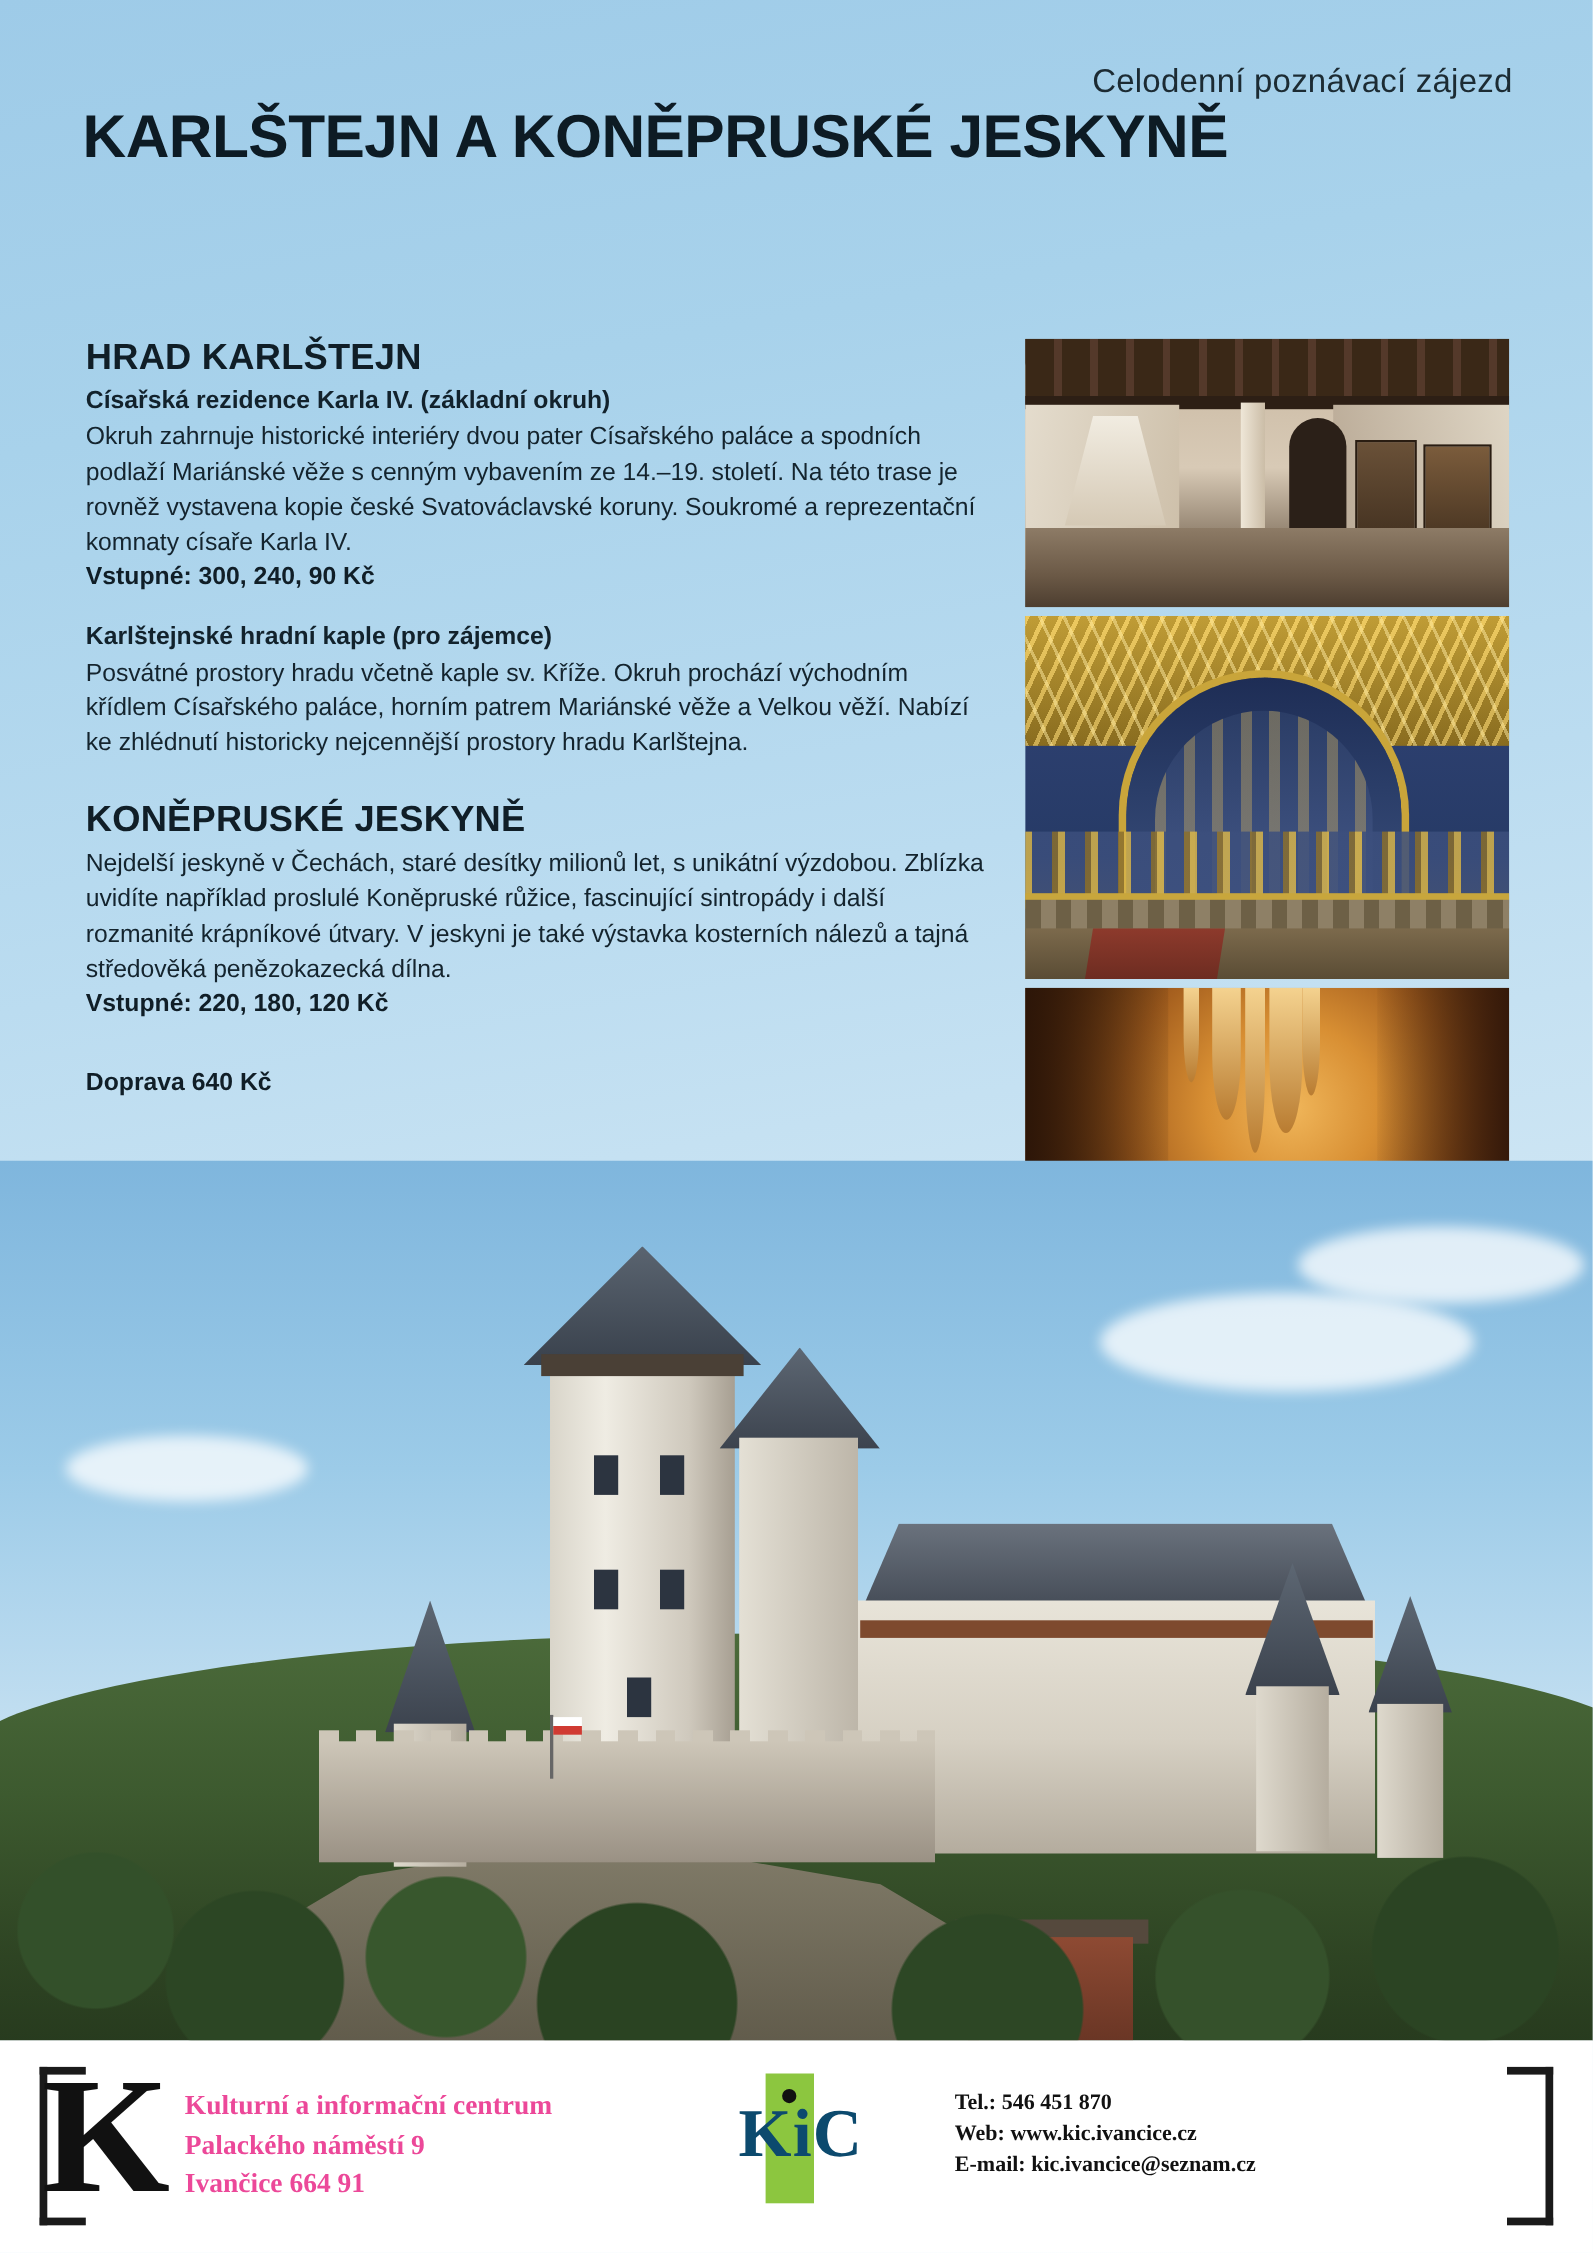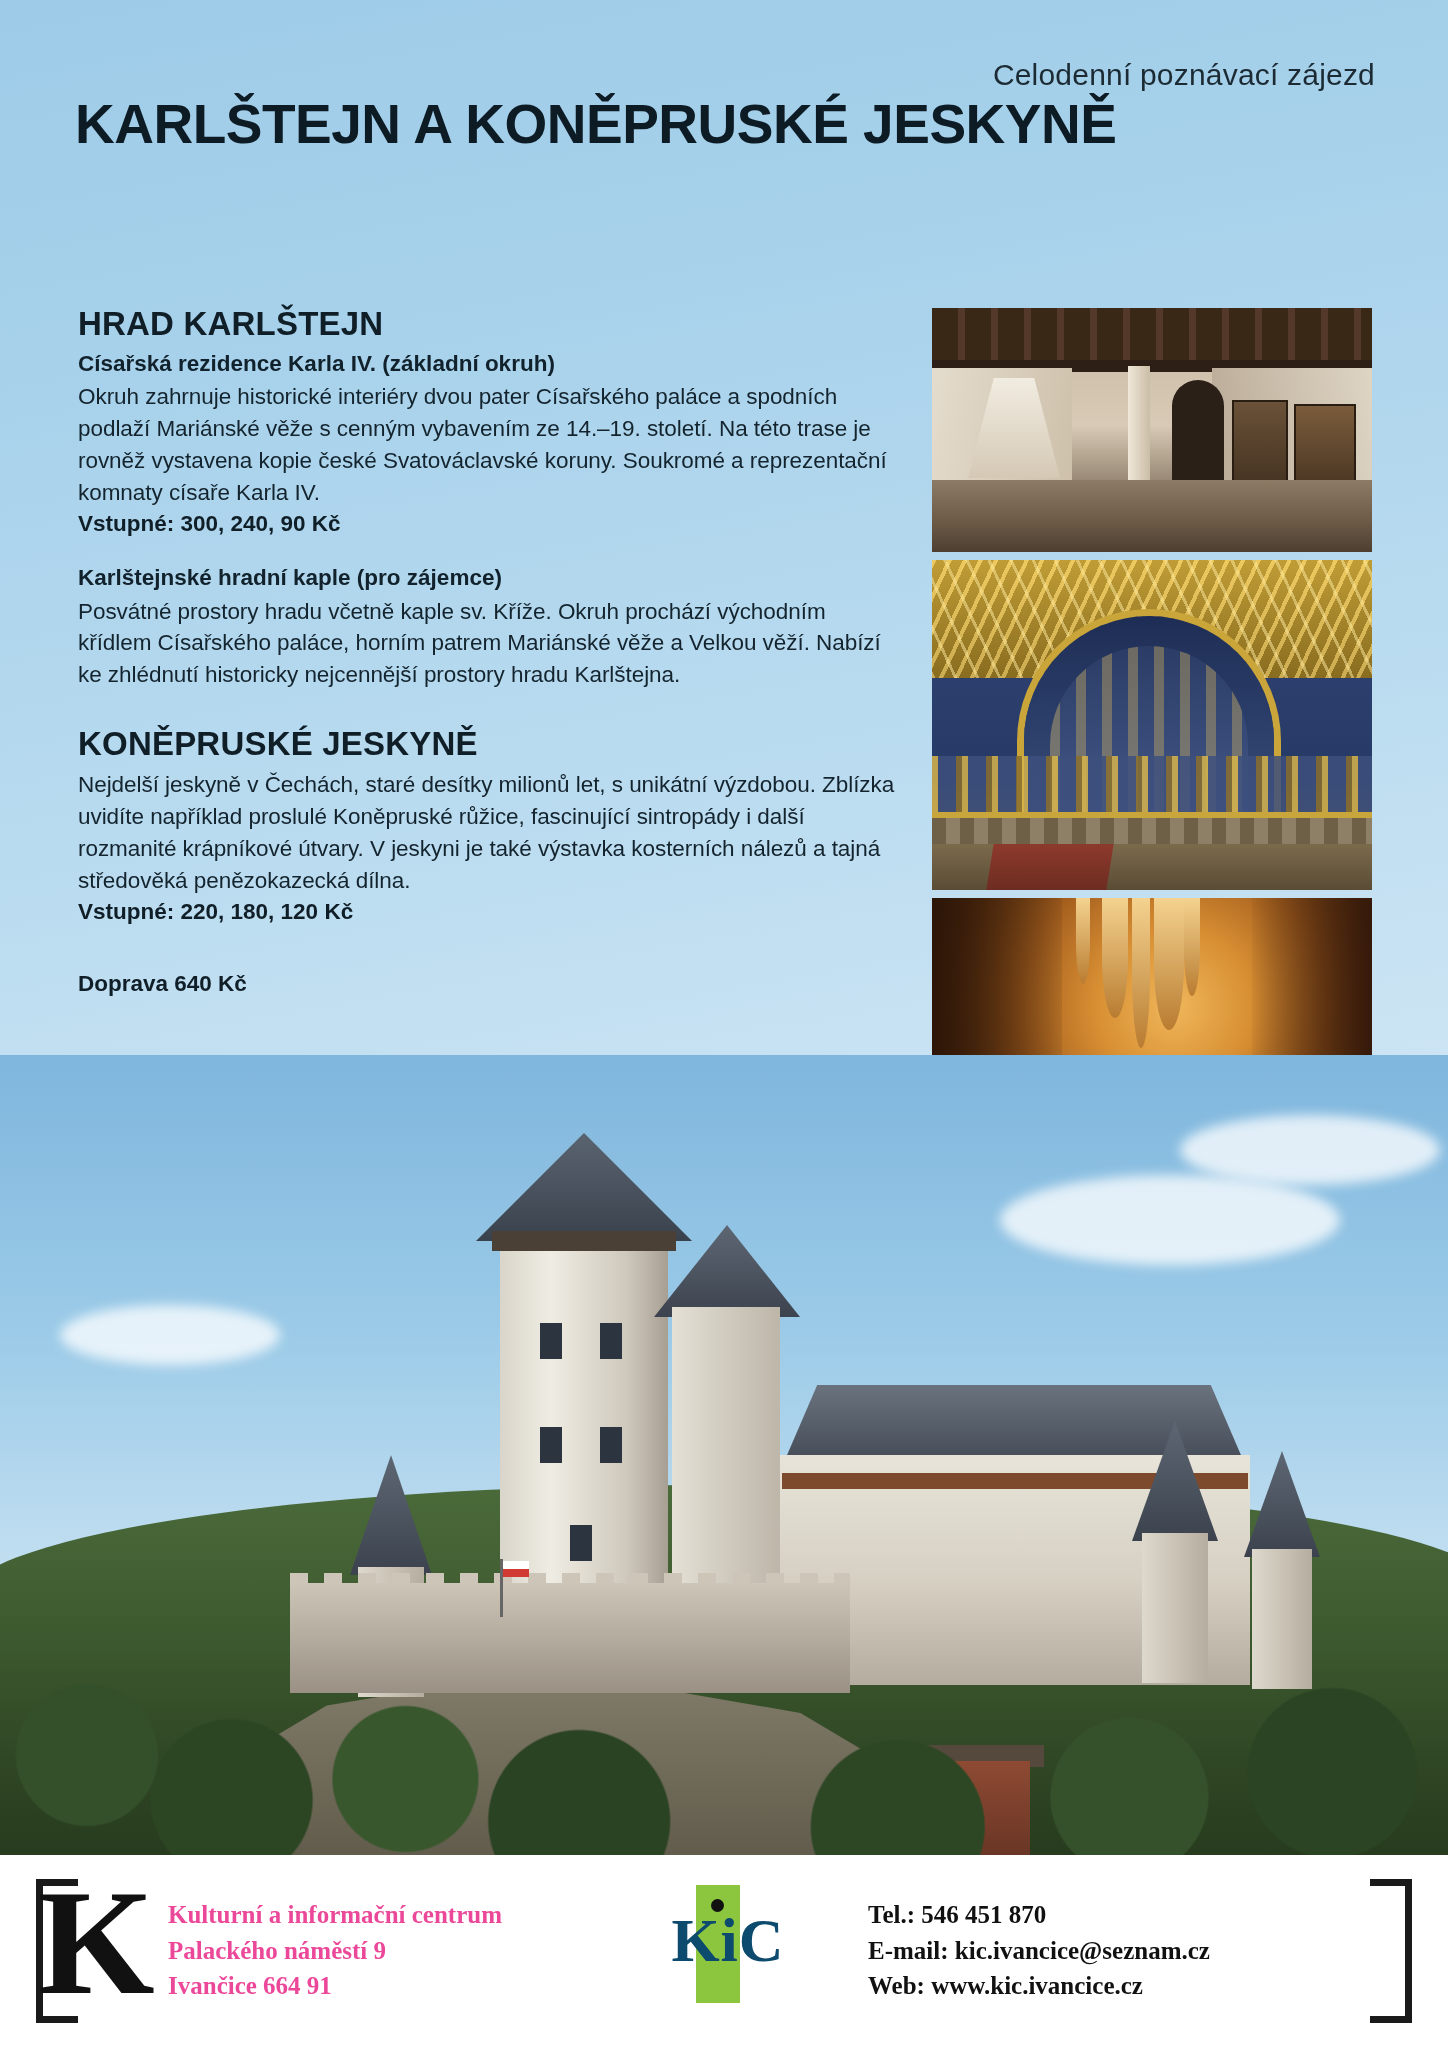--- a/index.html
+++ b/index.html
@@ -431,21 +431,21 @@
     position: absolute;
     left: 63px; top: 14px;
     width: 13px; height: 13px;
     border-radius: 50%;
     background: #111;
   }
   .contact {
     position: absolute;
     left: 868px; top: 42px;
     font-family: "Liberation Serif", serif;
-    font-size: 25px;
+    font-size: 20px;
     font-weight: bold;
     color: #111;
     line-height: 1.42;
   }
 </style>
 </head>
 <body>
 
 <div class="poster">
 
@@ -581,18 +581,18 @@
     </div>
 
     <div class="kic-logo">
       <div class="kic-green"></div>
       <div class="kic-dot"></div>
       <div class="kic-text">KiC</div>
     </div>
 
     <div class="contact">
       <div>Tel.: 546 451 870</div>
+      <div>Web: www.kic.ivancice.cz</div>
       <div>E-mail: kic.ivancice@seznam.cz</div>
-      <div>Web: www.kic.ivancice.cz</div>
     </div>
   </div>
 
 </div>
 
 </body></html>

